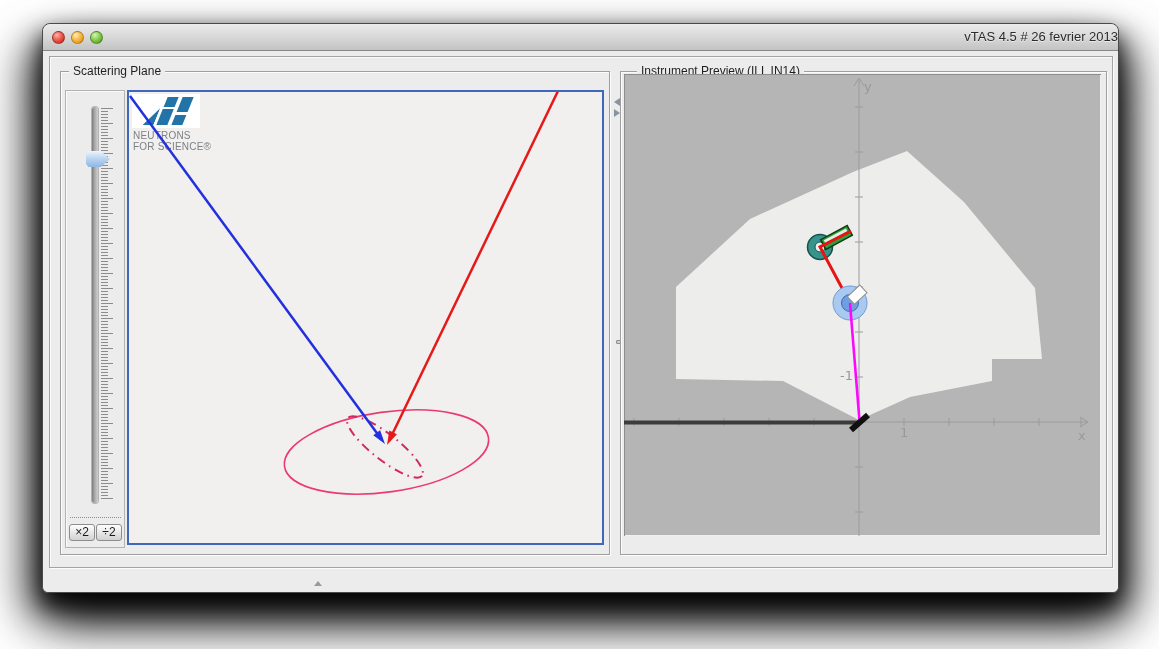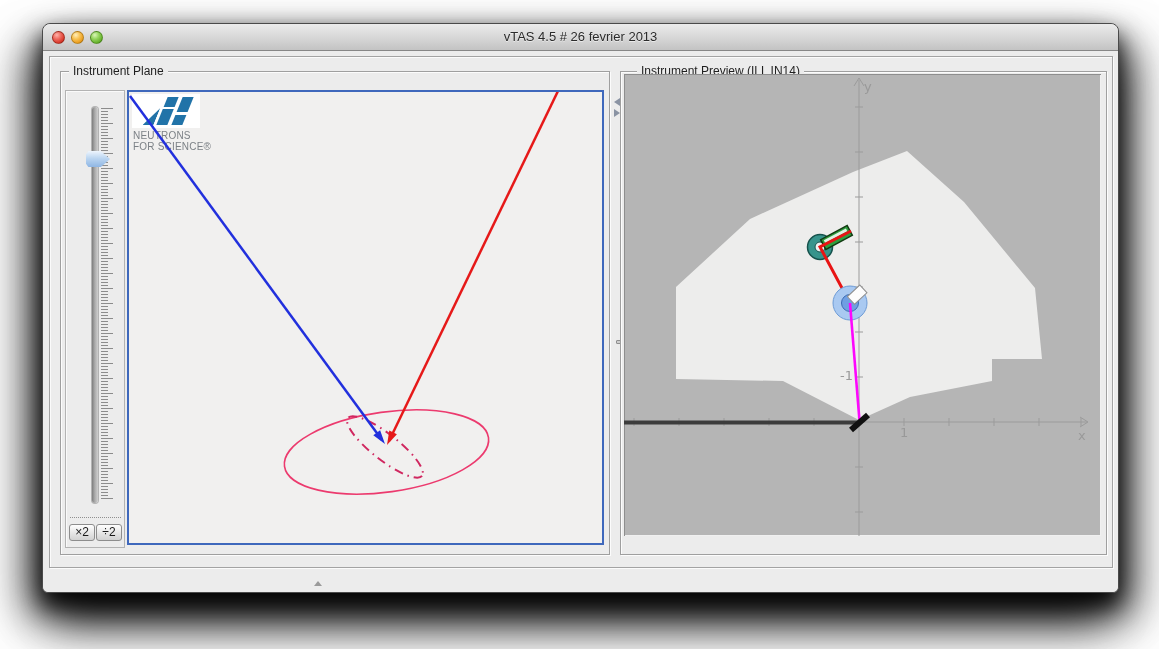--- a/index.html
+++ b/index.html
@@ -9,21 +9,21 @@
   
   .mac-window{position:absolute;left:42px;top:23px;width:1077px;height:570px;
     border-radius:8px 8px 6px 6px;background:#ececec;
     border:1px solid #4a4a4a;
     box-shadow:0 12px 22px rgba(0,0,0,.88),0 30px 55px rgba(0,0,0,.60),
       -16px 22px 40px rgba(0,0,0,.55),16px 22px 40px rgba(0,0,0,.55);}
   .titlebar{position:absolute;left:0;top:0;right:0;height:27px;
     border-radius:8px 8px 0 0;
     background:linear-gradient(#ebebeb,#d6d6d6 55%,#c3c3c3);
     border-bottom:1px solid #878787;}
-  .win-title{position:absolute;left:0;right:0;top:5px;text-align:center;
+  .win-title{position:absolute;left:0;right:0;top:5px;text-align:right;
     font-size:13px;font-weight:500;color:#2b2b2b;text-shadow:0 1px 0 rgba(255,255,255,.55);}
   .light{position:absolute;top:7px;width:13px;height:13px;border-radius:50%;}
   .light.red{left:9px;background:radial-gradient(circle at 35% 28%,#ffb3aa,#ee6a5f 38%,#d8392c 72%,#a92417);border:1px solid rgba(110,20,10,.55);}
   .light.yellow{left:28px;background:radial-gradient(circle at 35% 28%,#ffeebb,#f8c254 38%,#eb9e21 72%,#bd7a0c);border:1px solid rgba(130,85,0,.55);}
   .light.green{left:47px;background:radial-gradient(circle at 35% 28%,#d9f5b8,#94d45d 38%,#67b12e 72%,#478c17;);border:1px solid rgba(45,95,10,.55);}
   .light.green{background:radial-gradient(circle at 35% 28%,#d9f5b8,#94d45d 38%,#67b12e 72%,#478c17);}
 
   .content{position:absolute;left:0;top:28px;right:0;bottom:0;background:#ececec;
     border-radius:0 0 6px 6px;}
 
@@ -108,21 +108,21 @@
     <div class="light red"></div>
     <div class="light yellow"></div>
     <div class="light green"></div>
     <div class="win-title">vTAS 4.5 # 26 fevrier 2013</div>
   </div>
 
   <div class="content">
     <div class="outer-panel">
 
       <div class="groupbox group-left">
-        <div class="groupbox-title">Instrument Plane</div>
+        <div class="groupbox-title">Scattering Plane</div>
 
         <div class="slider-panel">
           <div class="slider-track"></div>
           <div class="slider-ticks"></div>
           <div class="slider-thumb"></div>
           <div class="dotted-sep"></div>
           <div class="zoom-btn-row">
             <button class="zoom-btn">×2</button>
             <button class="zoom-btn">÷2</button>
           </div>

